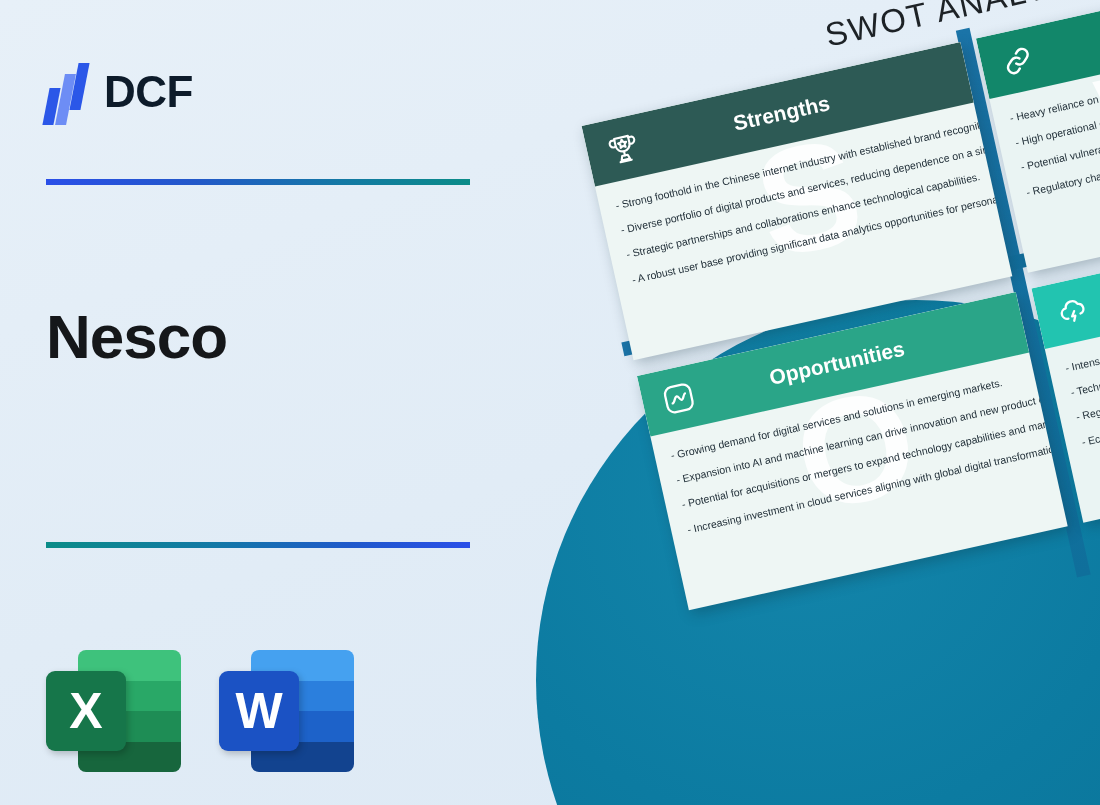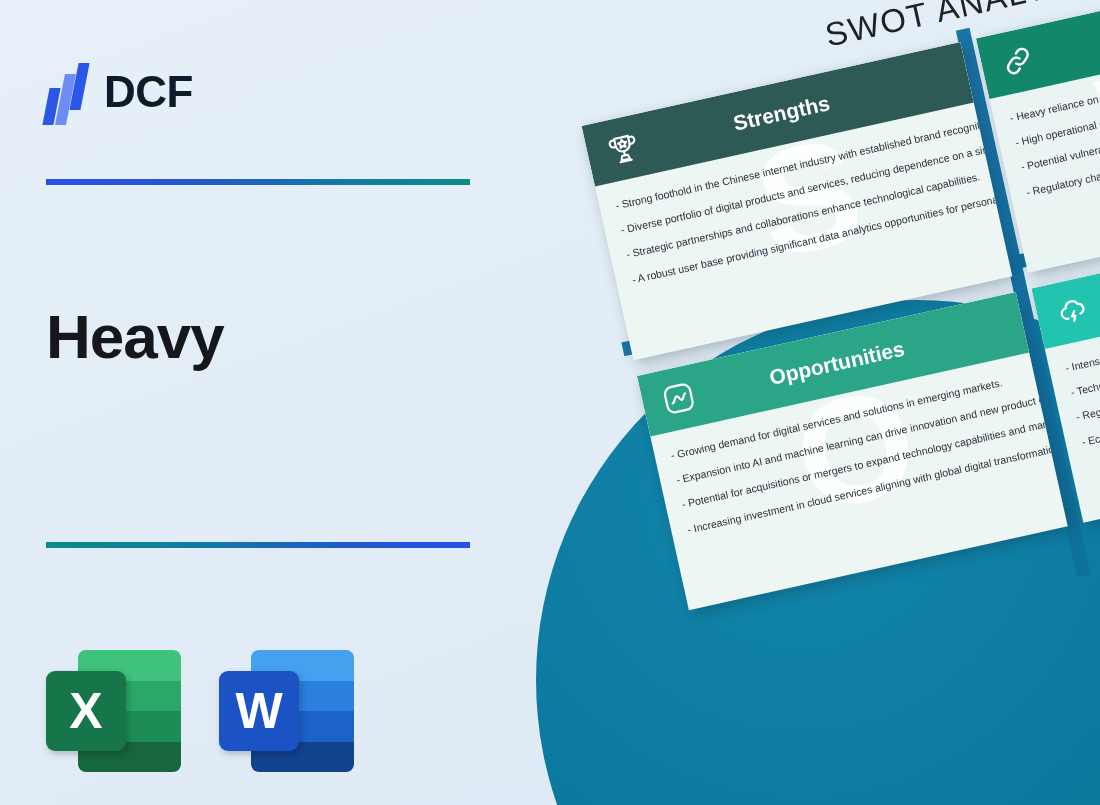--- a/index.html
+++ b/index.html
@@ -285,21 +285,21 @@
         <div class="logo-bar b1"></div>
         <div class="logo-bar b2"></div>
         <div class="logo-bar b3"></div>
       </div>
       <div class="logo-text">DCF</div>
     </div>
 
     <div class="rule top"></div>
 
     <div class="company-title">
-      <span>Heavy</span>
+      <span>Nesco</span>
     </div>
 
     <div class="rule bottom"></div>
 
     <div class="office-row">
 
       <div class="office-icon excel">
         <div class="oi-back">
           <div class="oi-band b1"></div>
           <div class="oi-band b2"></div>

